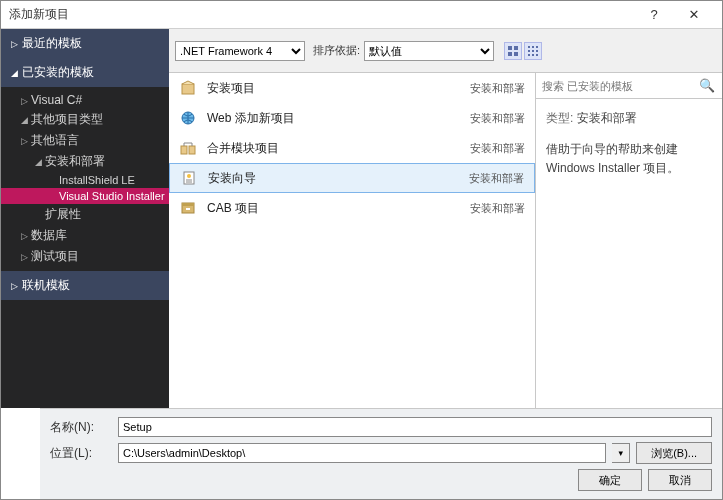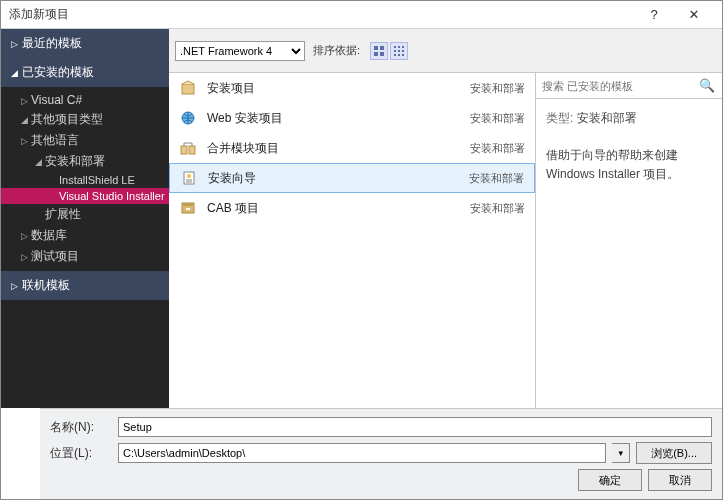--- a/index.html
+++ b/index.html
@@ -81,20 +81,21 @@
     <div class="hdr">
         <span class="exp">▷</span>
         <span>联机模板</span>
       </div>
   </div>
 
   <div class="content">
     <div class="toolbar">
       <select style="width:130px;"><option>.NET Framework 4</option></select>
       <span class="sort-label">排序依据:</span>
+      <select style="width:130px;"><option>默认值</option></select>
       <div class="viewbtns">
         <div class="viewbtn">
             <svg viewBox="0 0 12 12">
               <rect x="1" y="1" width="4" height="4" fill="#5b6ea8"></rect>
               <rect x="7" y="1" width="4" height="4" fill="#5b6ea8"></rect>
               <rect x="1" y="7" width="4" height="4" fill="#5b6ea8"></rect>
               <rect x="7" y="7" width="4" height="4" fill="#5b6ea8"></rect>
             </svg>
           </div>
         <div class="viewbtn">
@@ -124,21 +125,21 @@
             <span class="name">安装项目</span>
             <span class="cat">安装和部署</span>
           </div>
           <div class="row">
             <span class="icon">
               <svg viewBox="0 0 16 16">
                 <circle cx="8" cy="8" r="6" fill="#6bb8e8" stroke="#2a6fa8"></circle>
                 <path d="M2 8 H14 M8 2 V14 M4 4 Q8 8 12 4 M4 12 Q8 8 12 12" stroke="#2a6fa8" fill="none"></path>
               </svg>
             </span>
-            <span class="name">Web 安装项目</span>
+            <span class="name">Web 添加新项目</span>
             <span class="cat">安装和部署</span>
           </div>
           <div class="row">
             <span class="icon">
               <svg viewBox="0 0 16 16">
                 <rect x="1" y="6" width="6" height="8" fill="#e8c98a" stroke="#b8934a"></rect>
                 <rect x="9" y="6" width="6" height="8" fill="#e8c98a" stroke="#b8934a"></rect>
                 <path d="M4 6 V3 H12 V6" stroke="#888" fill="none"></path>
               </svg>
             </span>
@@ -168,21 +169,21 @@
             <span class="cat">安装和部署</span>
           </div>
         </div>
       <div class="detpane">
         <div class="search">
           <input placeholder="搜索 已安装的模板" style="">
           <span class="sicon">🔍</span>
         </div>
         <div class="body">
           <div><span class="lbl">类型:</span> <span>安装和部署</span></div>
-          <div style="margin-top:18px;">借助于向导的帮助来创建 Windows Installer 项目。</div>
+          <div style="margin-top:12px;">借助于向导的帮助来创建 Windows Installer 项目。</div>
         </div>
       </div>
     </div>
   </div>
 </div>
 
 <div class="bottom">
   <div class="formrow">
     <label>名称(N):</label>
     <input type="text" value="Setup" style="">

